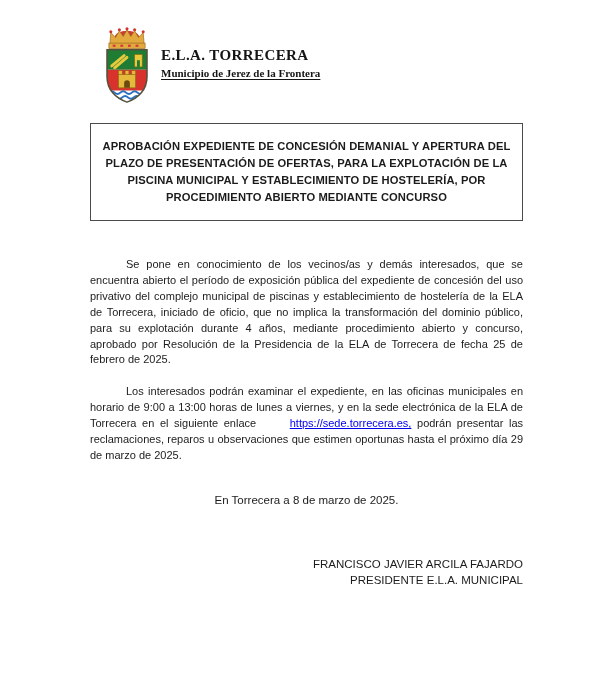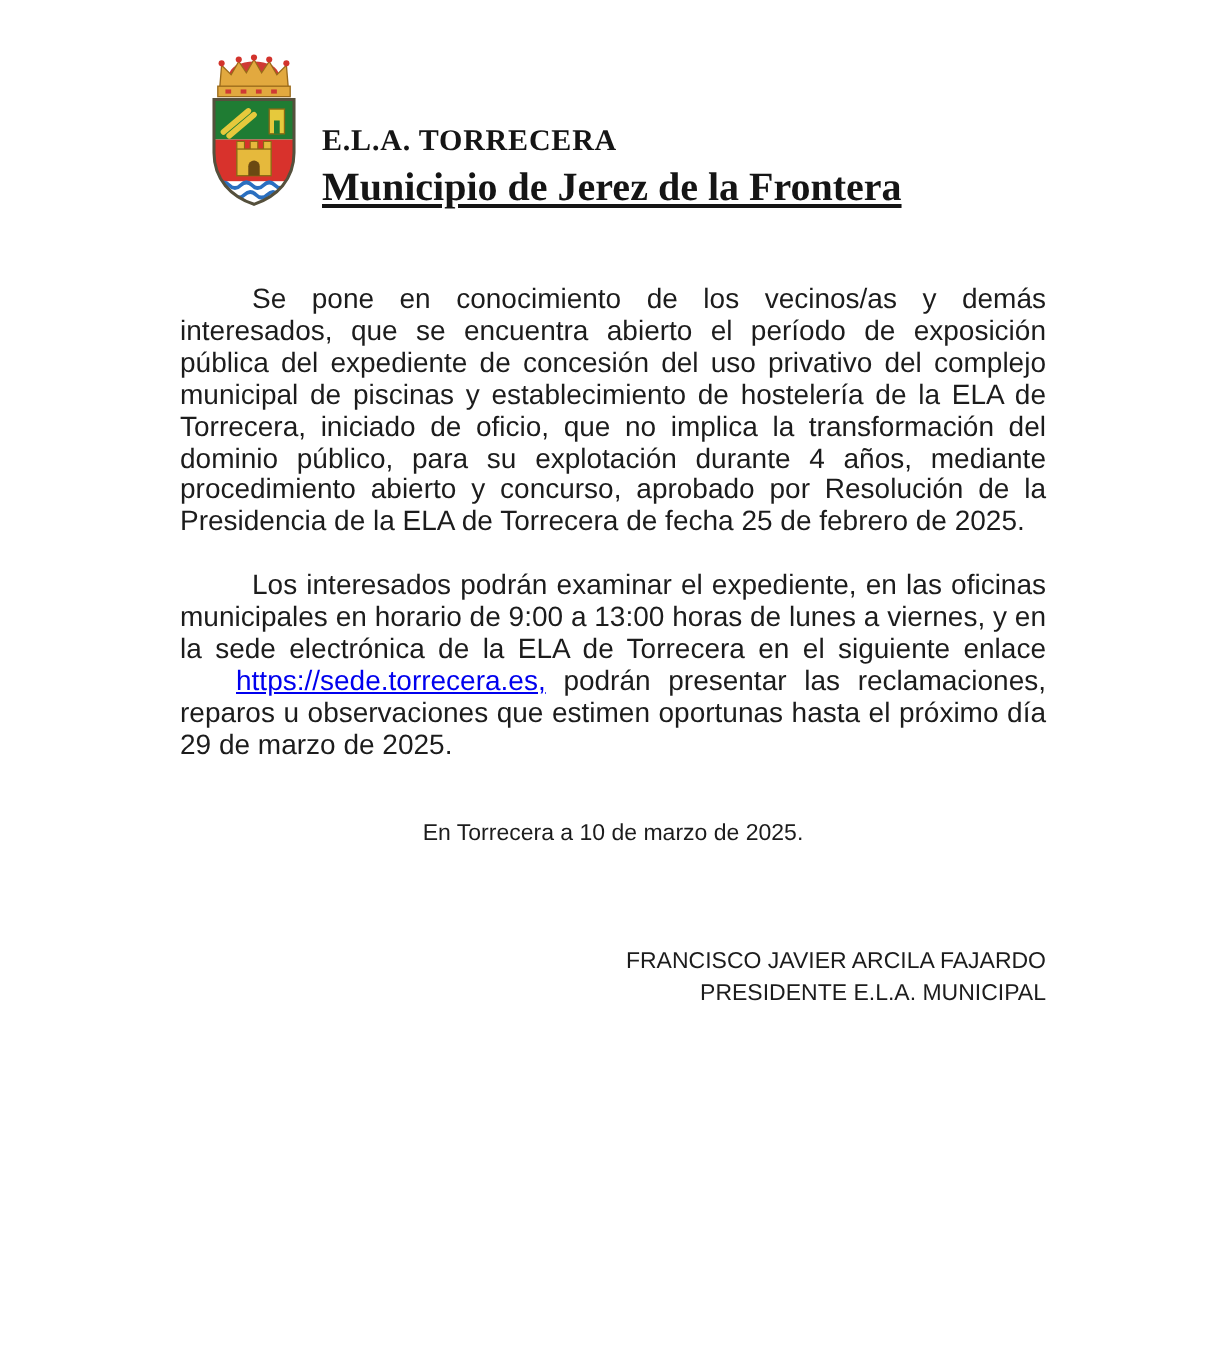--- a/index.html
+++ b/index.html
@@ -16,40 +16,40 @@
   }
   .doc-header { display: flex; align-items: flex-start; margin-left: 8px; }
   .coat { width: 58px; height: 80px; flex: 0 0 auto; }
   .header-text {
     margin-left: 5px;
     margin-top: 22px;
     font-family: "Liberation Serif", serif;
     font-weight: bold;
     color: #151515;
   }
-  .org  { font-size: 15px; letter-spacing: 0.4px; margin-top: 16px; }
-  .muni { font-size: 20px; margin-top: 3px; text-decoration: underline; text-underline-offset: 2px; text-align: center; }
+  .org  { font-size: 15px; letter-spacing: 0.4px; }
+  .muni { font-size: 11px; margin-top: 3px; text-decoration: underline; text-underline-offset: 2px; text-align: center; }
   .notice-box {
     border: 1.5px solid #4a4a4a;
     margin-top: 18px;
     padding: 14px 10px;
   }
   .notice-title {
     margin: 0;
     font-weight: bold;
     font-size: 11.2px;
     line-height: 17px;
     text-align: center;
     letter-spacing: 0.1px;
     white-space: pre-line;
   }
   .doc-body { margin-top: 36px; }
   .para {
     margin: 0 0 16px 0;
-    font-size: 14px;
+    font-size: 11px;
     line-height: 15.9px;
     text-align: justify;
     text-indent: 36px;
   }
   .para-3 { margin-top: 26px; }
   a.link { color: #0000ee; cursor: pointer; margin-left: 28px; }
   .date-line {
     margin: 30px 0 0 0;
     font-size: 11.5px;
     text-align: center;
@@ -106,28 +106,31 @@
         <path d="M13,76 q3,-3 6,0 t6,0 t6,0 t6,0 t6,0" stroke="#2a6fc0" stroke-width="2" fill="none"></path>
       </g>
       <path d="M9,26 H51 V54 C51,68 42,77 30,81 C18,77 9,68 9,54 Z" fill="none" stroke="#55503c" stroke-width="1.6"></path>
     </svg>
     <div class="header-text">
       <div class="org">E.L.A. TORRECERA</div>
       <div class="muni">Municipio de Jerez de la Frontera</div>
     </div>
   </header>
 
+  <section class="notice-box">
+    <p class="notice-title">APROBACIÓN EXPEDIENTE DE CONCESIÓN DEMANIAL  Y APERTURA DEL PLAZO DE PRESENTACIÓN DE OFERTAS, PARA LA EXPLOTACIÓN DE LA PISCINA MUNICIPAL Y ESTABLECIMIENTO DE HOSTELERÍA, POR PROCEDIMIENTO ABIERTO MEDIANTE CONCURSO</p>
+  </section>
 
   <main class="doc-body">
     <p class="para">Se pone en conocimiento de los vecinos/as y demás interesados, que se encuentra abierto el período de exposición pública del expediente de concesión del uso privativo del complejo municipal de piscinas y establecimiento de hostelería de la ELA de Torrecera, iniciado de oficio, que no implica la transformación del dominio público, para su explotación durante 4 años, mediante procedimiento abierto y concurso,  aprobado por Resolución de la Presidencia de la ELA de Torrecera de fecha 25 de febrero de 2025.</p>
 
     <p class="para"><span>Los interesados podrán examinar el expediente, en las oficinas municipales en horario de 9:00 a 13:00 horas de lunes a viernes, y en la sede electrónica de la ELA de Torrecera en el siguiente enlace </span><a class="link" href="#">https://sede.torrecera.es,</a><span> podrán presentar las reclamaciones, reparos u observaciones que estimen oportunas hasta el próximo día 29 de marzo de 2025.</span></p>
 
 
-    <p class="date-line">En Torrecera a 10 de marzo de 2025.</p>
+    <p class="date-line">En Torrecera a 8 de marzo de 2025.</p>
 
     <div class="signature">
       <div>FRANCISCO JAVIER ARCILA FAJARDO</div>
       <div>PRESIDENTE E.L.A. MUNICIPAL</div>
     </div>
   </main>
 
 </div>
 
 </body></html>

